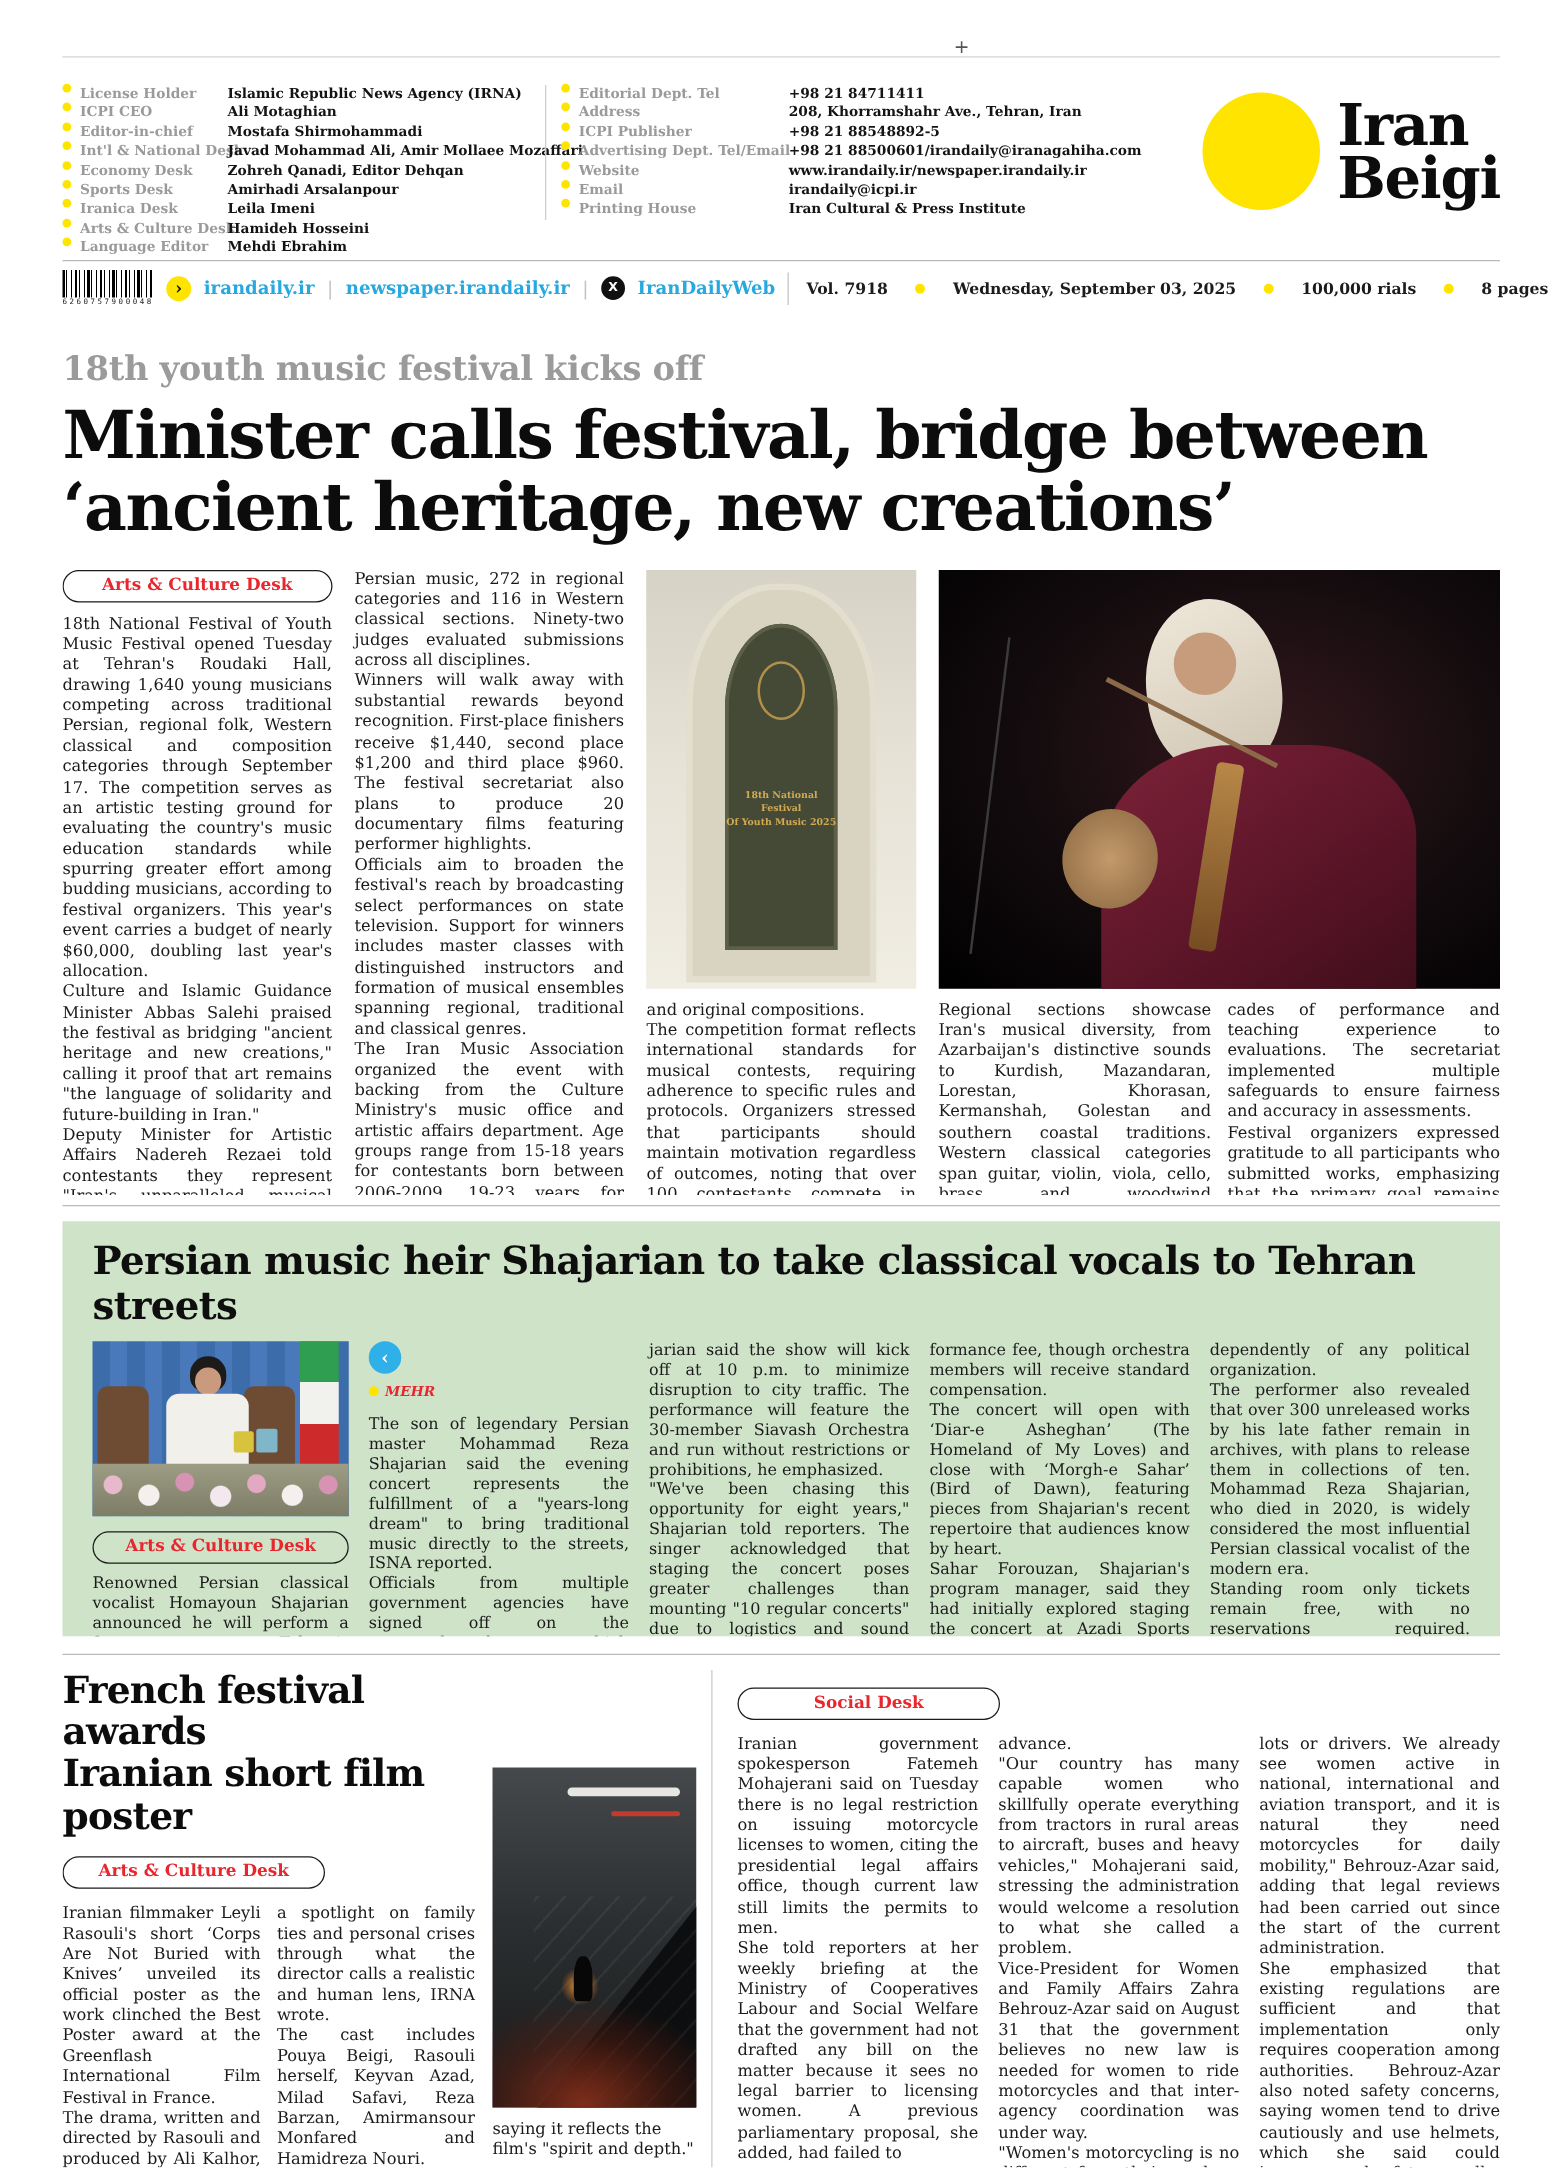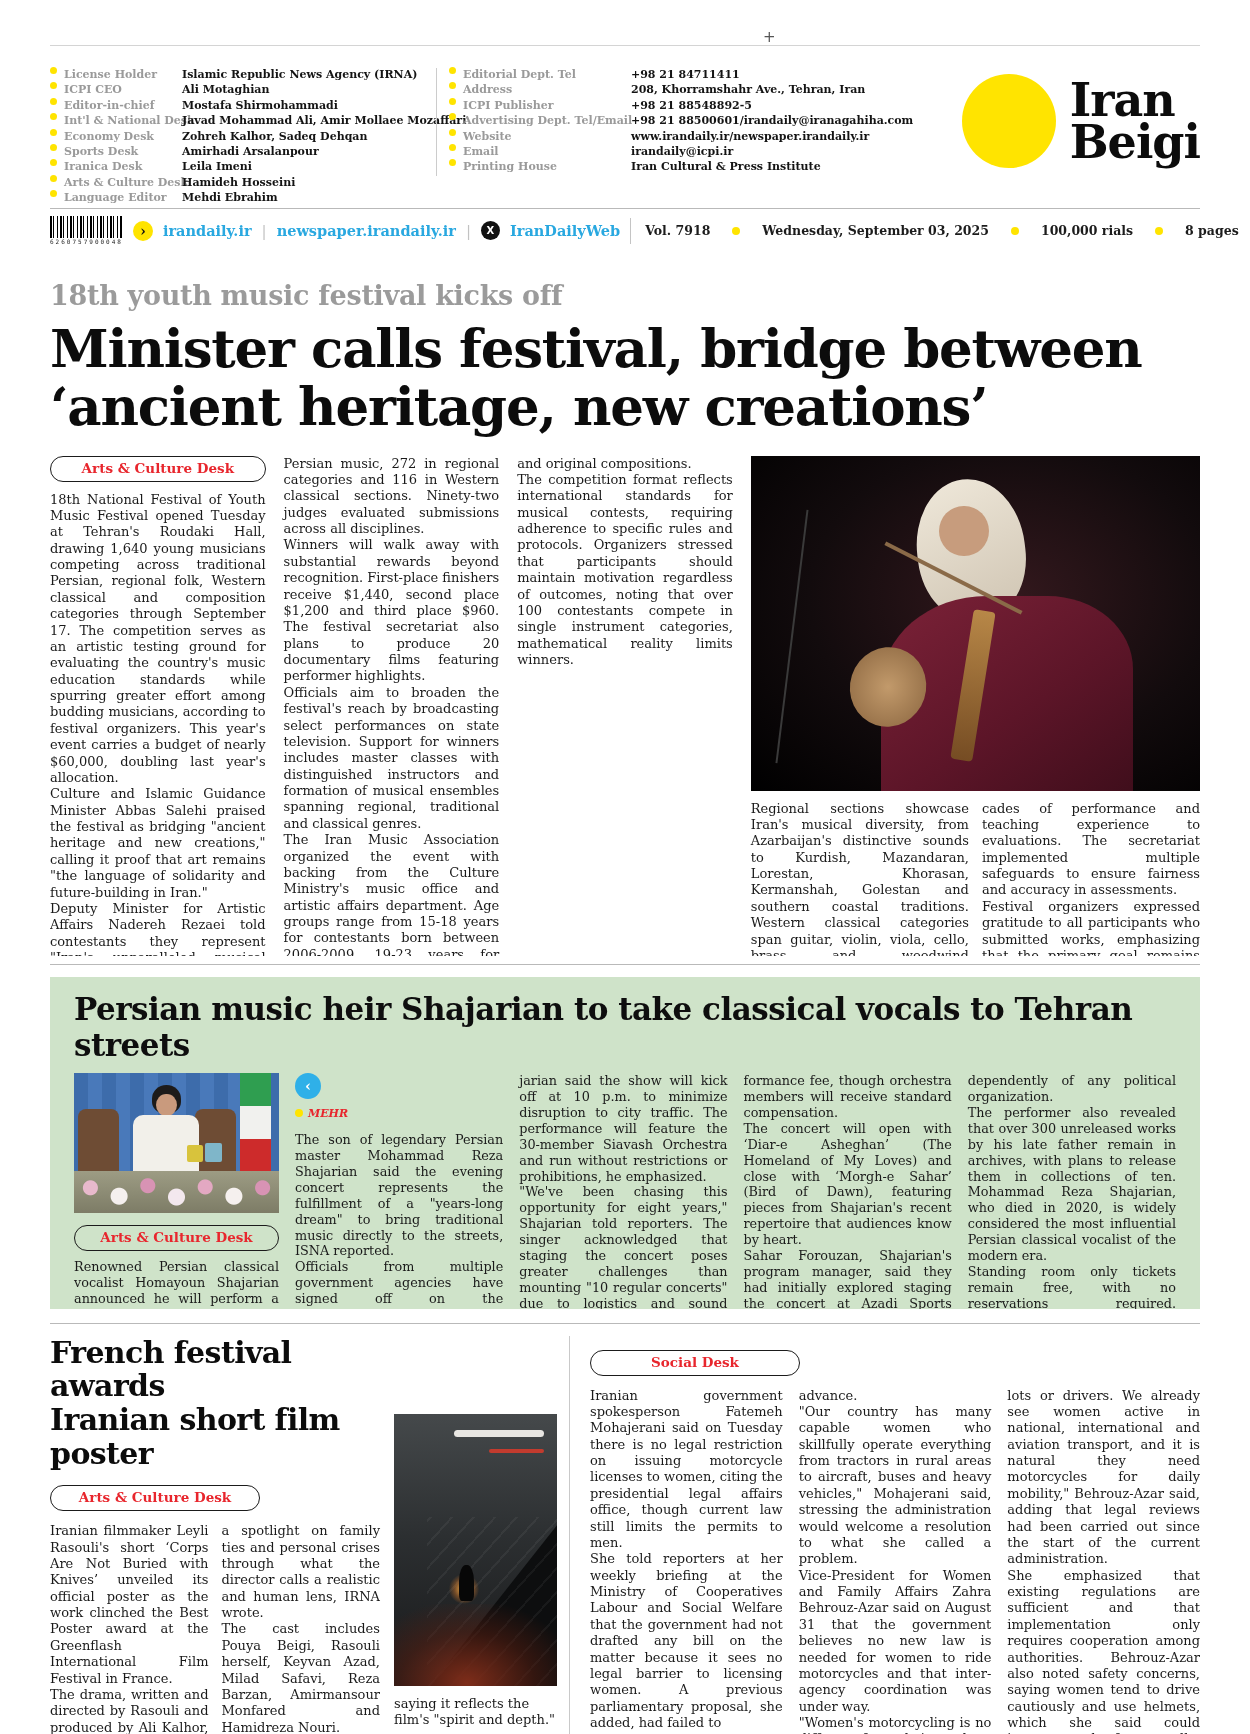--- a/index.html
+++ b/index.html
@@ -152,21 +152,21 @@
             <span class="m-value">Mostafa Shirmohammadi</span>
           </div>
         <div class="m-row">
             <span class="dot"></span>
             <span class="m-label">Int'l &amp; National Desk</span>
             <span class="m-value">Javad Mohammad Ali, Amir Mollaee Mozaffari</span>
           </div>
         <div class="m-row">
             <span class="dot"></span>
             <span class="m-label">Economy Desk</span>
-            <span class="m-value">Zohreh Kalhor, Sadeq Dehqan</span>
+            <span class="m-value">Zohreh Qanadi, Editor Dehqan</span>
           </div>
         <div class="m-row">
             <span class="dot"></span>
             <span class="m-label">Sports Desk</span>
             <span class="m-value">Amirhadi Arsalanpour</span>
           </div>
         <div class="m-row">
             <span class="dot"></span>
             <span class="m-label">Iranica Desk</span>
             <span class="m-value">Leila Imeni</span>
@@ -264,20 +264,27 @@
 Competition proved fierce during preliminary rounds held from August 6 through early September. From the initial pool, 217 contestants advanced in traditional</div>
       </div>
       <div>
         <div class="prose">Persian music, 272 in regional categories and 116 in Western classical sections. Ninety-two judges evaluated submissions across all disciplines.
 Winners will walk away with substantial rewards beyond recognition. First-place finishers receive $1,440, second place $1,200 and third place $960. The festival secretariat also plans to produce 20 documentary films featuring performer highlights.
 Officials aim to broaden the festival's reach by broadcasting select performances on state television. Support for winners includes master classes with distinguished instructors and formation of musical ensembles spanning regional, traditional and classical genres.
 The Iran Music Association organized the event with backing from the Culture Ministry's music office and artistic affairs department. Age groups range from 15-18 years for contestants born between 2006-2009, 19-23 years for those born 2001-2005, and 24-29 years covering births from 1995-2000.
 Festival director Hamidreza Ardalan oversees programming that encompasses Persian classical traditions, regional folk styles from across Iran's diverse provinces, Western classical repertoire</div>
       </div>
       <div>
+        <div class="img-arch">
+          <div class="arch-frame"></div>
+          <div class="arch-open"></div>
+          <div class="arch-orn"></div>
+          <div class="arch-text">18th National Festival
+Of Youth Music 2025</div>
+        </div>
         <div class="prose">and original compositions.
 The competition format reflects international standards for musical contests, requiring adherence to specific rules and protocols. Organizers stressed that participants should maintain motivation regardless of outcomes, noting that over 100 contestants compete in single instrument categories, mathematical reality limits winners.</div>
       </div>
       <div class="span2">
         <div class="img-performer">
           <div class="perf-mic"></div>
           <div class="perf-scarf"></div>
           <div class="perf-face"></div>
           <div class="perf-dress"></div>
           <div class="perf-trim"></div>

